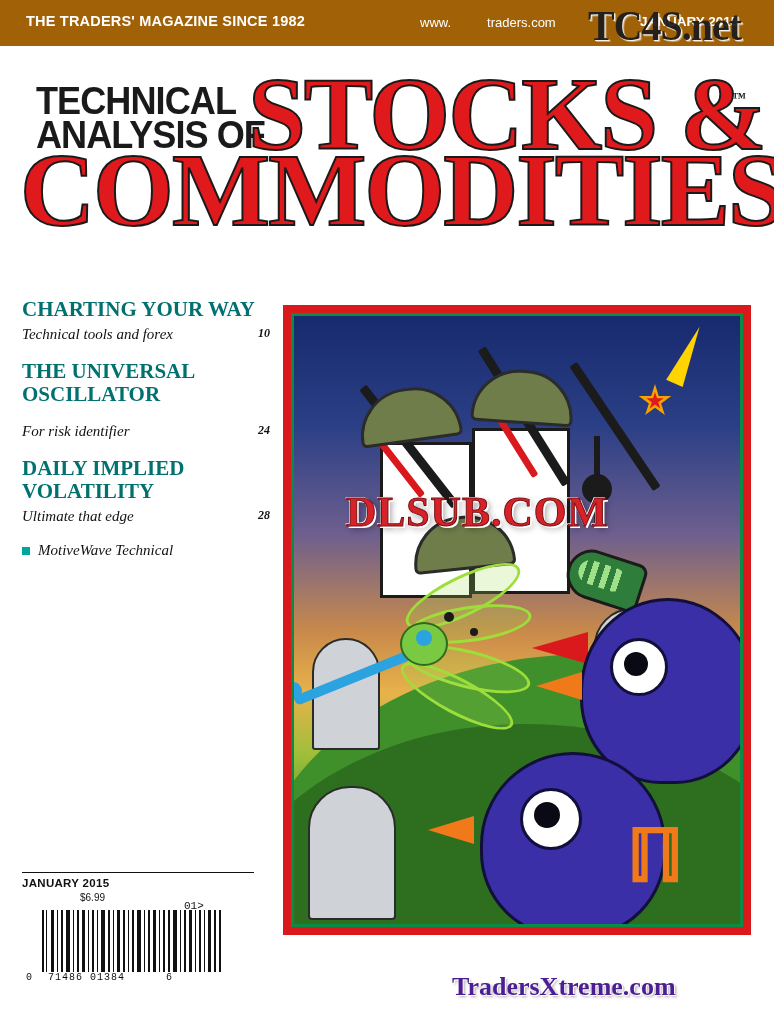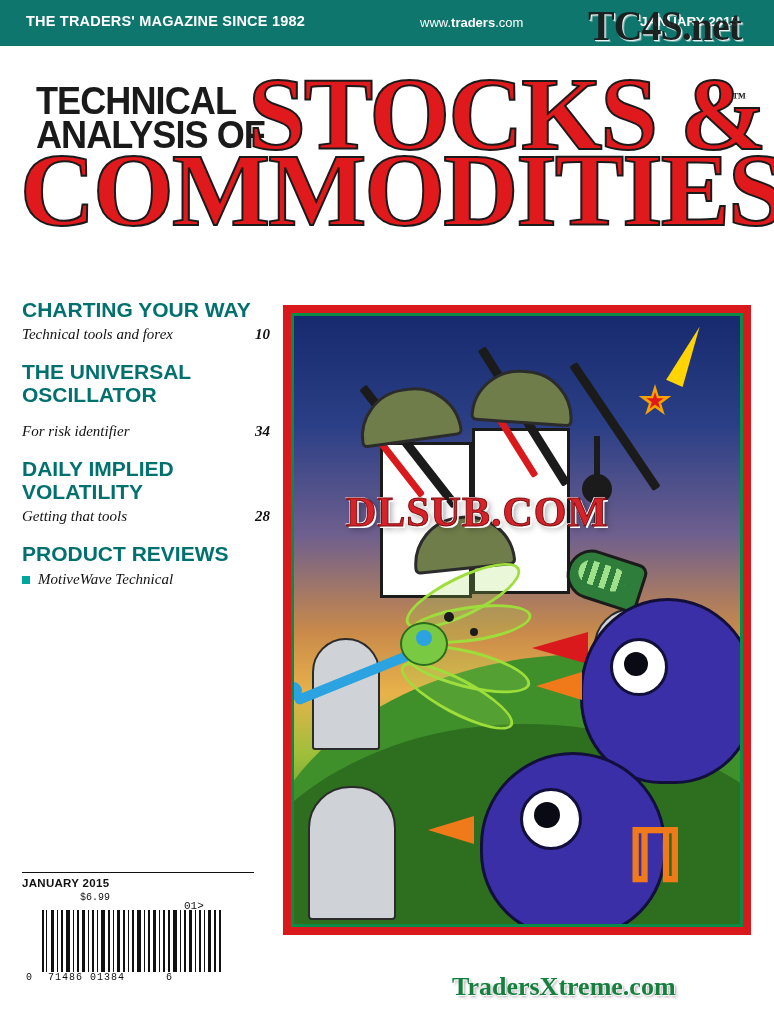--- a/index.html
+++ b/index.html
@@ -7,32 +7,32 @@
     width:774px;height:1024px;overflow:hidden;
     background:#ffffff;
     font-family:"Liberation Sans", sans-serif;
     position:relative;
   }
   .page{position:relative;width:774px;height:1024px;overflow:hidden;background:#fff;}
 
   
   .topbar{
     position:absolute;left:0;top:0;width:774px;height:46px;
-    background:#0f766e;
+    background:#a16207;
   }
   .topbar-tagline{
     position:absolute;left:26px;top:13px;
     color:#ffffff;font-size:14.5px;font-weight:bold;letter-spacing:.2px;
     font-family:"Liberation Sans", sans-serif;
   }
   .topbar-url{
     position:absolute;left:420px;top:15px;
     color:#ffffff;font-size:13px;font-family:"Liberation Sans", sans-serif;
   }
-  .topbar-url b{font-weight:bold;}
+  .topbar-url b{font-weight:normal;margin-left:36px;}
   .topbar-date{
     position:absolute;left:640px;top:14px;
     color:#ffffff;font-size:13.5px;font-weight:bold;
   }
   .watermark-top{
     position:absolute;left:588px;top:2px;
     font-family:"Liberation Serif", serif;
     font-weight:bold;font-size:40px;color:#1b1b1b;
     letter-spacing:-1px;
     text-shadow:1px 1px 0 #ffffff, 2px 2px 0 rgba(255,255,255,.45);
@@ -71,57 +71,57 @@
   .mh-tm{
     position:absolute;left:732px;top:44px;
     font-family:"Liberation Serif", serif;
     font-size:14px;font-weight:bold;color:#1a1a1a;
   }
 
   
   .toc{position:absolute;left:22px;top:298px;width:250px;}
   .toc-item{margin-bottom:17px;}
   .toc-head{
-    font-family:Liberation Sans, sans-serif;
+    font-family:Liberation Serif, serif;
     font-weight:bold;font-size:21px;line-height:23px;
     color:#00716e;letter-spacing:0px;
     text-transform:uppercase;
   }
   .toc-sub{
     position:relative;
     margin-top:5px;
     font-family:"Liberation Serif", serif;
     font-style:italic;font-size:15px;color:#111;
     padding-right:30px;
   }
   .toc-page{
     position:absolute;right:2px;top:0;
     font-family:"Liberation Serif", serif;
-    font-style:italic;font-weight:bold;font-size:15px;color:#111;
+    font-style:italic;font-weight:bold;font-size:12px;color:#111;
   }
   .toc-bullets{margin-top:6px;}
   .toc-bullet{
     font-family:"Liberation Serif", serif;
     font-style:italic;font-size:15px;color:#111;
     margin-bottom:4px;position:relative;padding-left:16px;
   }
   .toc-bullet .sq{
     position:absolute;left:0;top:5px;width:8px;height:8px;background:#00a7a0;
   }
 
   
   .barcode-wrap{position:absolute;left:22px;top:872px;width:230px;}
   .bc-rule{width:232px;height:1px;background:#111;}
   .bc-date{
     margin-top:4px;font-size:11.5px;font-weight:bold;color:#111;
     font-family:"Liberation Sans", sans-serif;letter-spacing:.3px;
   }
   .bc-price{
     position:absolute;left:58px;top:20px;
-    font-family:Liberation Mono, monospace;font-size:10px;color:#111;
+    font-family:Liberation Sans, sans-serif;font-size:10px;color:#111;
   }
   .bc-issue{
     position:absolute;left:162px;top:28px;
     font-family:"Liberation Mono", monospace;font-size:11px;color:#111;
   }
   .bc-bars{position:absolute;left:20px;top:38px;width:180px;height:62px;}
   .bc-bars span{position:absolute;top:0;bottom:0;background:#111;}
   .bc-digits{
     position:absolute;left:4px;top:100px;width:210px;
     font-family:"Liberation Mono", monospace;font-size:10px;color:#111;
@@ -265,21 +265,21 @@
     font-family:"Liberation Serif", serif;font-weight:bold;font-size:42px;
     color:#d6232a;letter-spacing:1px;
     text-shadow:2px 2px 0 #ffffff, -1px -1px 0 #ffffff, 3px 3px 6px rgba(0,0,0,.4);
     -webkit-text-stroke:1px #7a0f12;
     white-space:nowrap;
   }
 
   .watermark-bottom{
     position:absolute;left:452px;top:972px;
     font-family:"Liberation Serif", serif;font-weight:bold;font-size:26px;
-    color:#15803d;letter-spacing:0px;
+    color:#4c1d95;letter-spacing:0px;
     text-shadow:1px 1px 0 #ffffff,2px 2px 3px rgba(0,0,0,.35);
   }
 </style>
 </head>
 <body>
 
 <div class="page">
 
   <div class="topbar">
     <div class="topbar-tagline">THE TRADERS' MAGAZINE SINCE 1982</div>
@@ -308,35 +308,34 @@
       </div>
     </div>
 
     <div class="toc-item">
       <div class="toc-head">THE UNIVERSAL OSCILLATOR</div>
     </div>
 
     <div class="toc-item">
       <div class="toc-sub">
         <span>For risk identifier</span>
-        <span class="toc-page">34</span>
+        <span class="toc-page">24</span>
       </div>
     </div>
 
     <div class="toc-item">
       <div class="toc-head">DAILY IMPLIED VOLATILITY</div>
       <div class="toc-sub">
-        <span>Getting that tools</span>
+        <span>Ultimate that edge</span>
         <span class="toc-page">28</span>
       </div>
     </div>
 
 
     <div class="toc-item">
-      <div class="toc-head">PRODUCT REVIEWS</div>
       <div class="toc-bullets">
         <div class="toc-bullet">
           <span class="sq"></span>
           <span>MotiveWave Technical</span>
         </div>
       </div>
     </div>
 
   </div>
 

